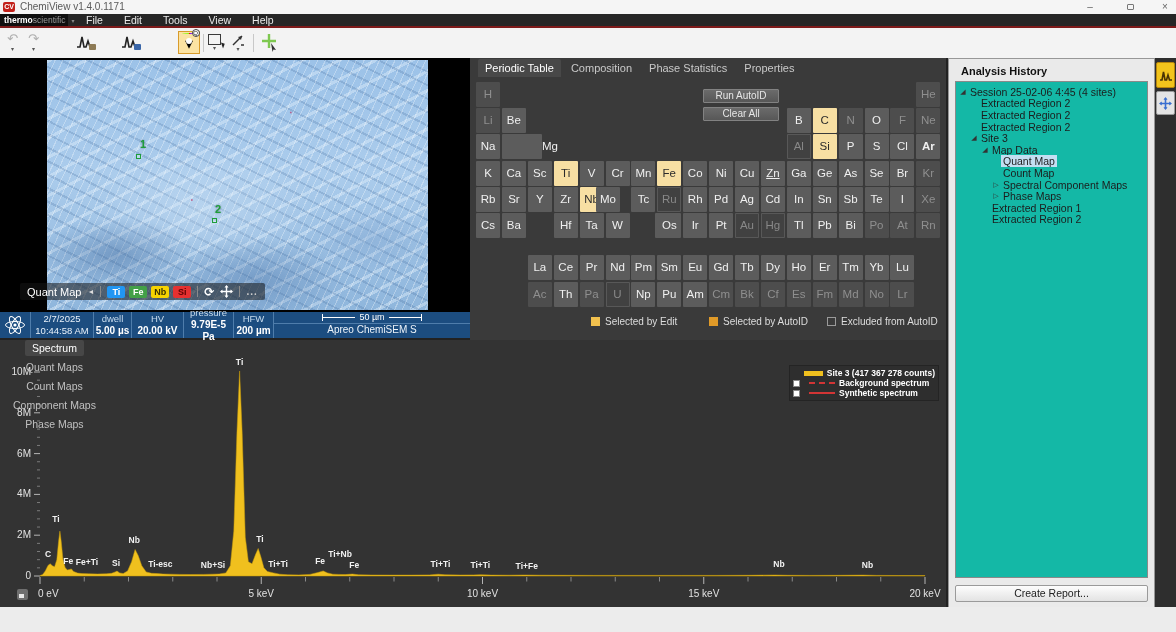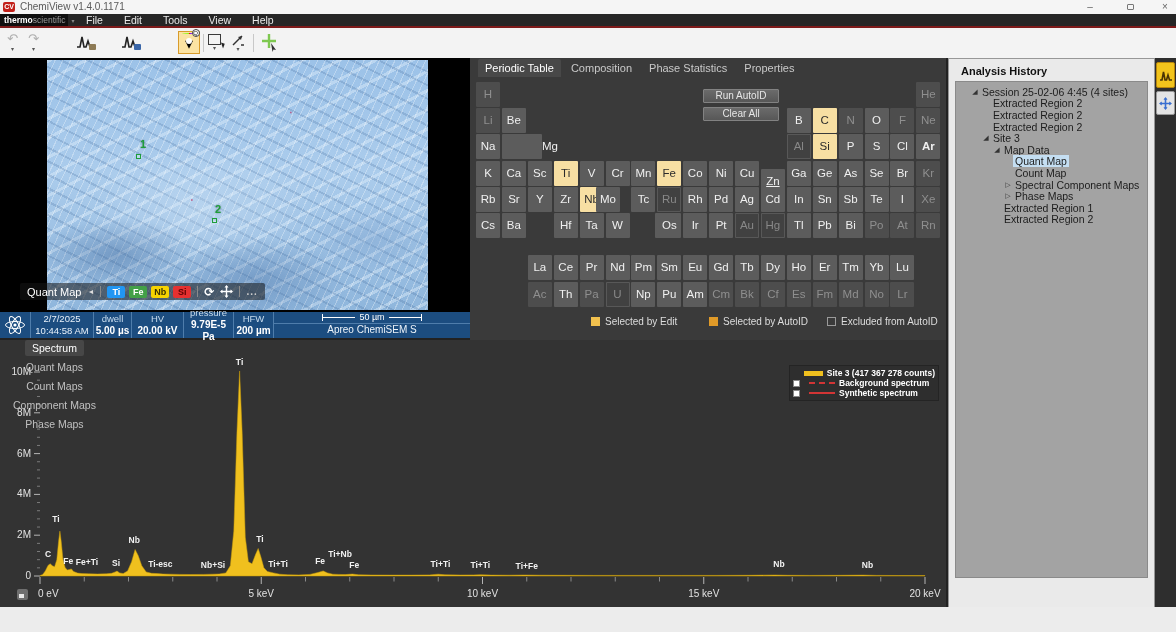--- a/index.html
+++ b/index.html
@@ -122,22 +122,22 @@
   .sl-mk { width:26px; height:5px; }
   .sl-mk.dashed { height:0; border-top:2px dashed #d23535; background:none !important; }
   .sl-mk.solid { height:2px; }
   .sl-tx { font-size:8.5px; font-weight:bold; color:#fff; white-space:nowrap; }
   .fit-icon { position:absolute; left:17px; top:249px; width:11px; height:11px; background:#6f6f6f; border-radius:2px; }
   .fit-icon span { position:absolute; left:2px; bottom:2px; width:5px; height:4px; background:#e9e9e9; }
 
   
   .history-panel { position:absolute; left:948px; top:58px; width:207px; height:554px; background:#eaeaea; border:1px solid #979797; }
   .hp-title { position:absolute; left:12px; top:6px; font-size:11px; font-weight:bold; color:#111; }
-  .tree-box { position:absolute; left:6px; top:22px; width:193px; height:497px; background:#a3a3a3; border:1px solid #8a8a8a;
-              padding-top:4px; overflow:hidden;padding-left:12px; }
+  .tree-box { position:absolute; left:6px; top:22px; width:193px; height:497px; background:#14b8a6; border:1px solid #8a8a8a;
+              padding-top:4px; overflow:hidden; }
   .tree-row { display:flex; align-items:center; height:11.6px; }
   .tree-row .exp { width:10px; text-align:center; font-size:7px; color:#333; line-height:10px; }
   .tree-row .lbl { font-size:10.5px; color:#1c1c1c; padding:0 2px; white-space:nowrap; }
   .tree-row.sel .lbl { background:#c4def2; }
   .report-btn { position:absolute; left:6px; top:526px; width:193px; height:17px; background:linear-gradient(#fdfdfd,#e3e3e3);
                 border:1px solid #9a9a9a; border-radius:2px; font-size:10.5px; color:#222; text-align:center; line-height:15px; }
 
   
   .side-strip { position:absolute; left:1155px; top:58px; width:21px; height:549px; background:#2e2e2e; }
   .ss-btn { position:absolute; left:1px; width:19px; display:flex; align-items:center; justify-content:center; border-radius:2px; }
@@ -331,21 +331,21 @@
       <div class="pt-cell n" style="left: 31.9px; top: 102.6px;">Ca</div>
       <div class="pt-cell n" style="left: 57.8px; top: 102.6px;">Sc</div>
       <div class="pt-cell s" style="left: 83.7px; top: 102.6px; background: rgb(247, 223, 163);">Ti</div>
       <div class="pt-cell n" style="left: 109.6px; top: 102.6px;">V</div>
       <div class="pt-cell n" style="left: 135.5px; top: 102.6px;">Cr</div>
       <div class="pt-cell n" style="left: 161.4px; top: 102.6px;">Mn</div>
       <div class="pt-cell s" style="left: 187.3px; top: 102.6px; background: rgb(247, 223, 163);">Fe</div>
       <div class="pt-cell n" style="left: 213.2px; top: 102.6px;">Co</div>
       <div class="pt-cell n" style="left: 239.1px; top: 102.6px;">Ni</div>
       <div class="pt-cell n" style="left: 265px; top: 102.6px;">Cu</div>
-      <div class="pt-cell n" style="left: 290.9px; top: 111px; text-decoration: underline;">Zn</div>
+      <div class="pt-cell n" style="left: 290.9px; top: 103px; text-decoration: underline;">Zn</div>
       <div class="pt-cell n" style="left: 316.8px; top: 102.6px;">Ga</div>
       <div class="pt-cell n" style="left: 342.7px; top: 102.6px;">Ge</div>
       <div class="pt-cell n" style="left: 368.6px; top: 102.6px;">As</div>
       <div class="pt-cell n" style="left: 394.5px; top: 102.6px;">Se</div>
       <div class="pt-cell n" style="left: 420.4px; top: 102.6px;">Br</div>
       <div class="pt-cell d" style="left: 446.3px; top: 102.6px;">Kr</div>
       <div class="pt-cell n" style="left: 6px; top: 128.8px;">Rb</div>
       <div class="pt-cell n" style="left: 31.9px; top: 128.8px;">Sr</div>
       <div class="pt-cell n" style="left: 57.8px; top: 128.8px;">Y</div>
       <div class="pt-cell n" style="left: 83.7px; top: 128.8px;">Zr</div>
@@ -582,20 +582,21 @@
       </div>
       <div class="tree-row" style="padding-left: 24px;">
         <span class="exp"></span>
         <span class="lbl">Extracted Region 1</span>
       </div>
       <div class="tree-row" style="padding-left: 24px;">
         <span class="exp"></span>
         <span class="lbl">Extracted Region 2</span>
       </div>
     </div>
+  <div class="report-btn">Create Report...</div>
 </div>
 
 <div class="side-strip">
   <div class="ss-btn spec">
     <svg width="14" height="12">
       <path d="M1 11 L3 11 L4.5 3 L6 11 L7.5 11 L9 6 L10.5 11 L13 11" fill="none" stroke="#4a3404" stroke-width="1.6"></path>
     </svg>
   </div>
   <div class="ss-btn pan">
     <svg width="13" height="13">

